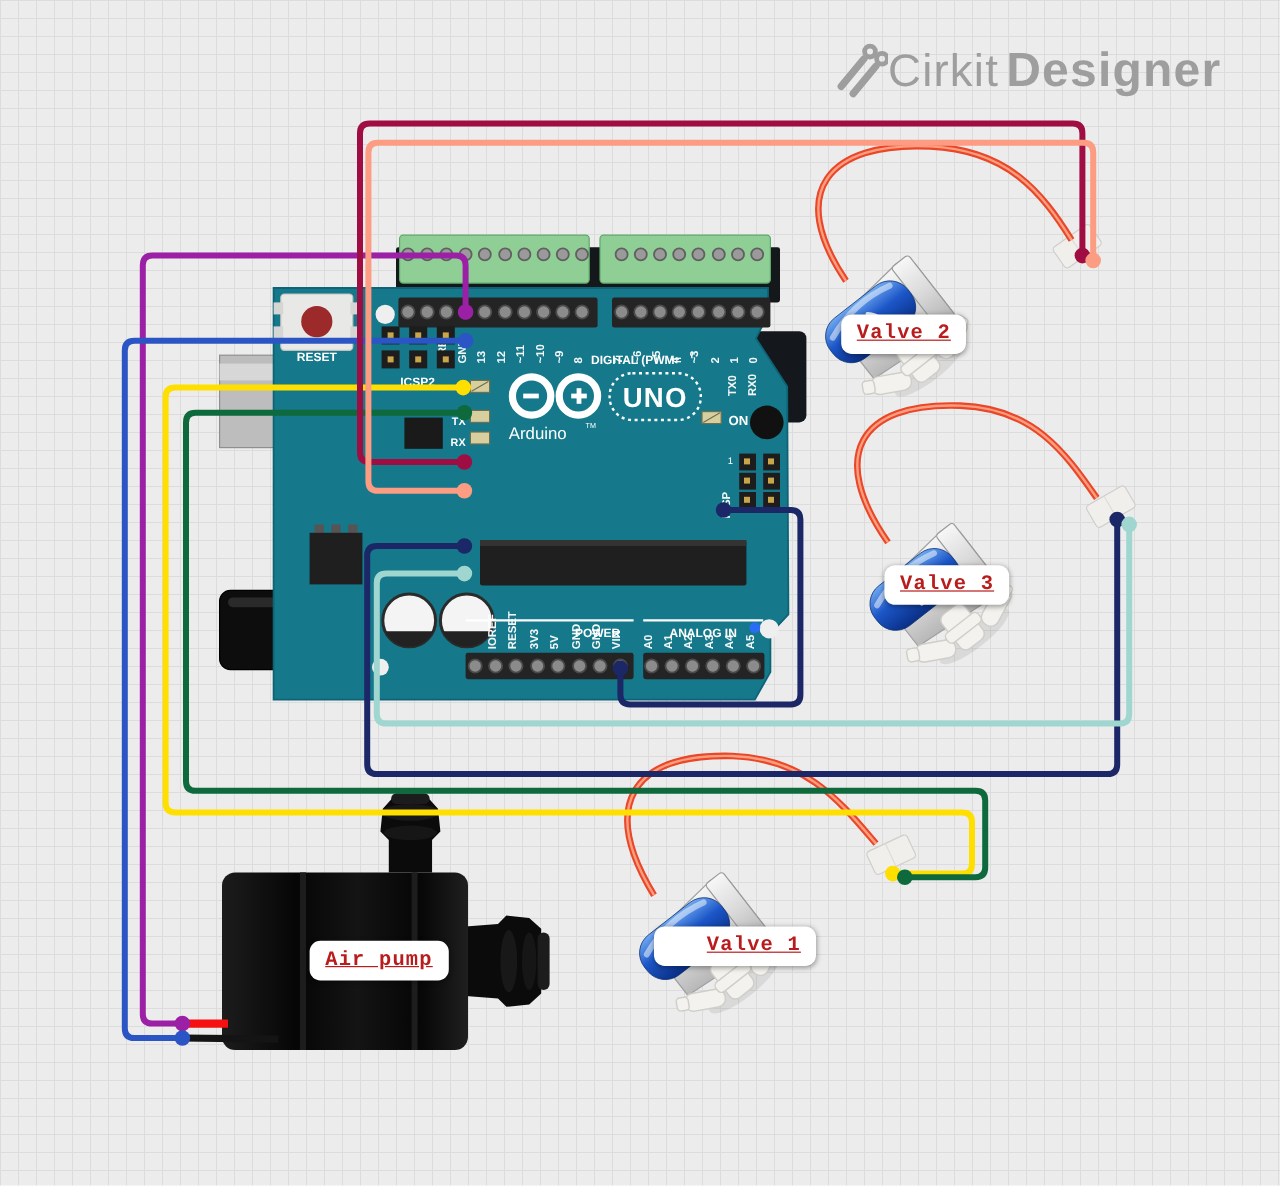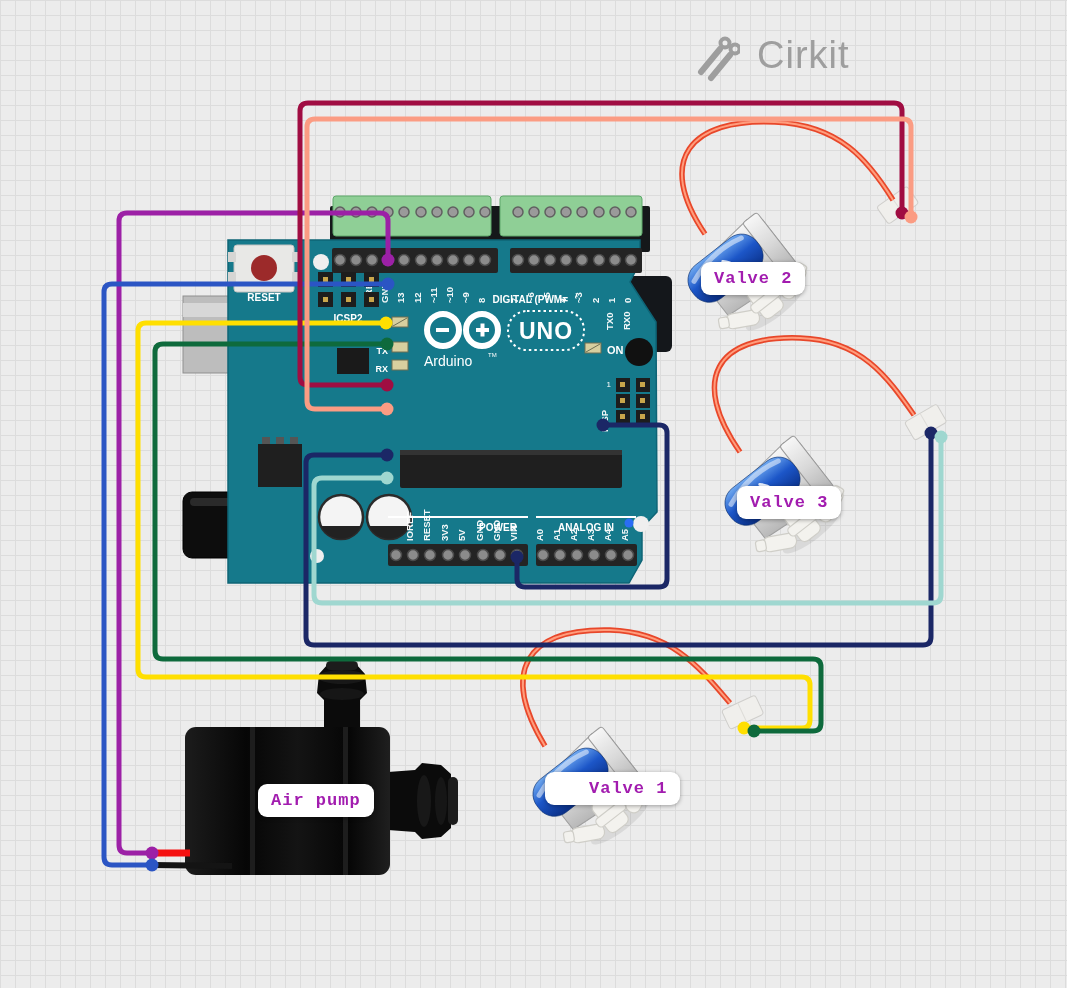--- a/index.html
+++ b/index.html
@@ -7,24 +7,24 @@
     position:relative;width:1067px;height:988px;overflow:hidden;
     background-color:#ececec;
     background-image:linear-gradient(#dcdcdc 1px,transparent 1px),
                      linear-gradient(90deg,#dcdcdc 1px,transparent 1px);
     background-size:15px 15px;
     font-family:"Liberation Sans",sans-serif;
   }
   .scene{position:absolute;left:0;top:0;}
   .comp-label{
     position:absolute;background:#ffffff;border-radius:9px;
-    padding:7px 13px;font:bold 17px "Liberation Mono",monospace;color:#a21caf;
-    box-shadow:0 1px 4px rgba(0,0,0,0.35);letter-spacing:1px;white-space:nowrap;
+    padding:7px 13px;font:bold 17px "Liberation Mono",monospace;color:#b91c1c;
+    box-shadow:0 1px 4px rgba(0,0,0,0.35);letter-spacing:1px;white-space:nowrap;text-decoration:underline;
   }
-  .brand{position:absolute;left:694px;top:34px;display:flex;align-items:flex-start;gap:17px;color:#9e9e9e;}
+  .brand{position:absolute;left:694px;top:34px;display:flex;align-items:flex-end;gap:0;color:#9e9e9e;}
   .brand-light{font:500 38px "Liberation Sans",sans-serif;letter-spacing:1px;}
   .brand-bold{font:bold 40px "Liberation Sans",sans-serif;letter-spacing:1px;margin-left:6px;}
   .pin{font:bold 9.5px "Liberation Sans",sans-serif;fill:#ffffff;opacity:.95;}
   .silk{fill:#ffffff;font-family:"Liberation Sans",sans-serif;}
 </style>
 </head>
 <body>
 
 <div class="canvas">
 <svg class="scene" width="1067" height="988" viewBox="0 0 1067 988">
@@ -366,26 +366,27 @@
     <circle cx="387" cy="455" r="6.5" fill="#1b2766"></circle>
     <circle cx="931" cy="433" r="6.5" fill="#1b2766"></circle>
     <circle cx="387" cy="478" r="6.5" fill="#9fd7d0"></circle>
     <circle cx="941" cy="437" r="6.5" fill="#9fd7d0"></circle>
   </g>
 </svg>
 
 <div class="comp-label" style="left:258px;top:784px;">Air pump</div>
 <div class="comp-label" style="left:545px;top:772px;padding-left:44px;">Valve 1</div>
 <div class="comp-label" style="left:701px;top:262px;">Valve 2</div>
-<div class="comp-label" style="left:737px;top:486px;text-align:right;">Valve 3</div>
+<div class="comp-label" style="left:737px;top:471px;text-align:right;">Valve 3</div>
 
 <div class="brand">
   <svg width="46" height="48" viewBox="0 0 46 48">
     <g stroke="#9e9e9e" fill="none" stroke-linecap="round">
       <line x1="7" y1="38" x2="26" y2="15" stroke-width="6"></line>
       <circle cx="31" cy="9" r="4.5" stroke-width="4"></circle>
       <line x1="17" y1="44" x2="36" y2="21" stroke-width="6"></line>
       <circle cx="41" cy="15" r="4.5" stroke-width="4"></circle>
     </g>
   </svg>
   <span class="brand-light">Cirkit</span>
+  <span class="brand-bold">Designer</span>
 </div>
 </div>
 
 </body></html>

